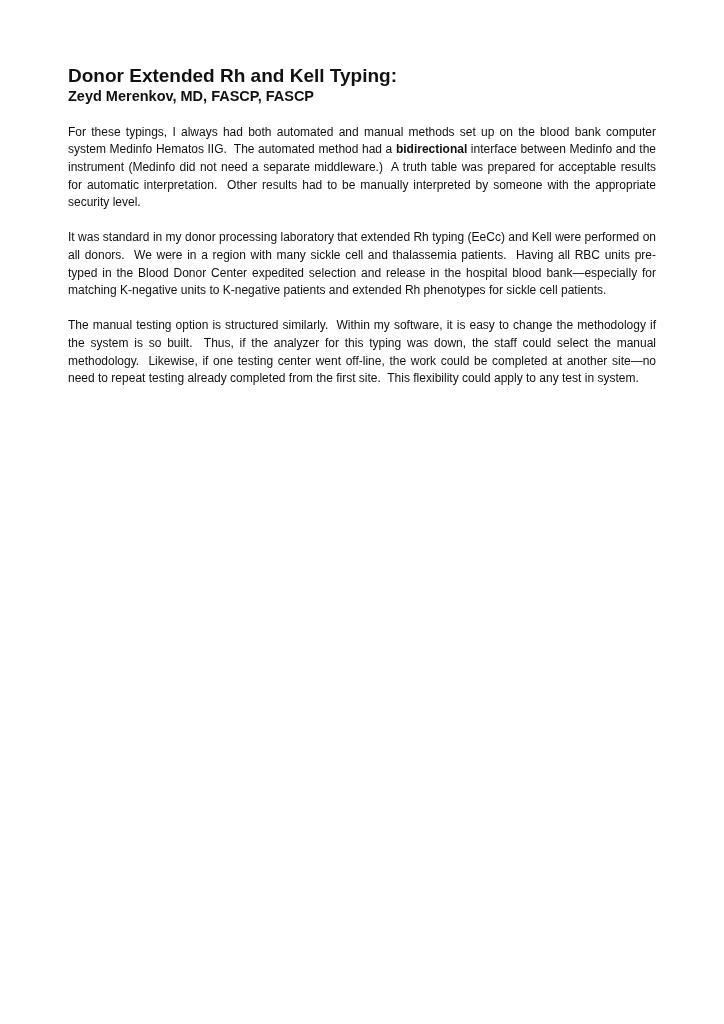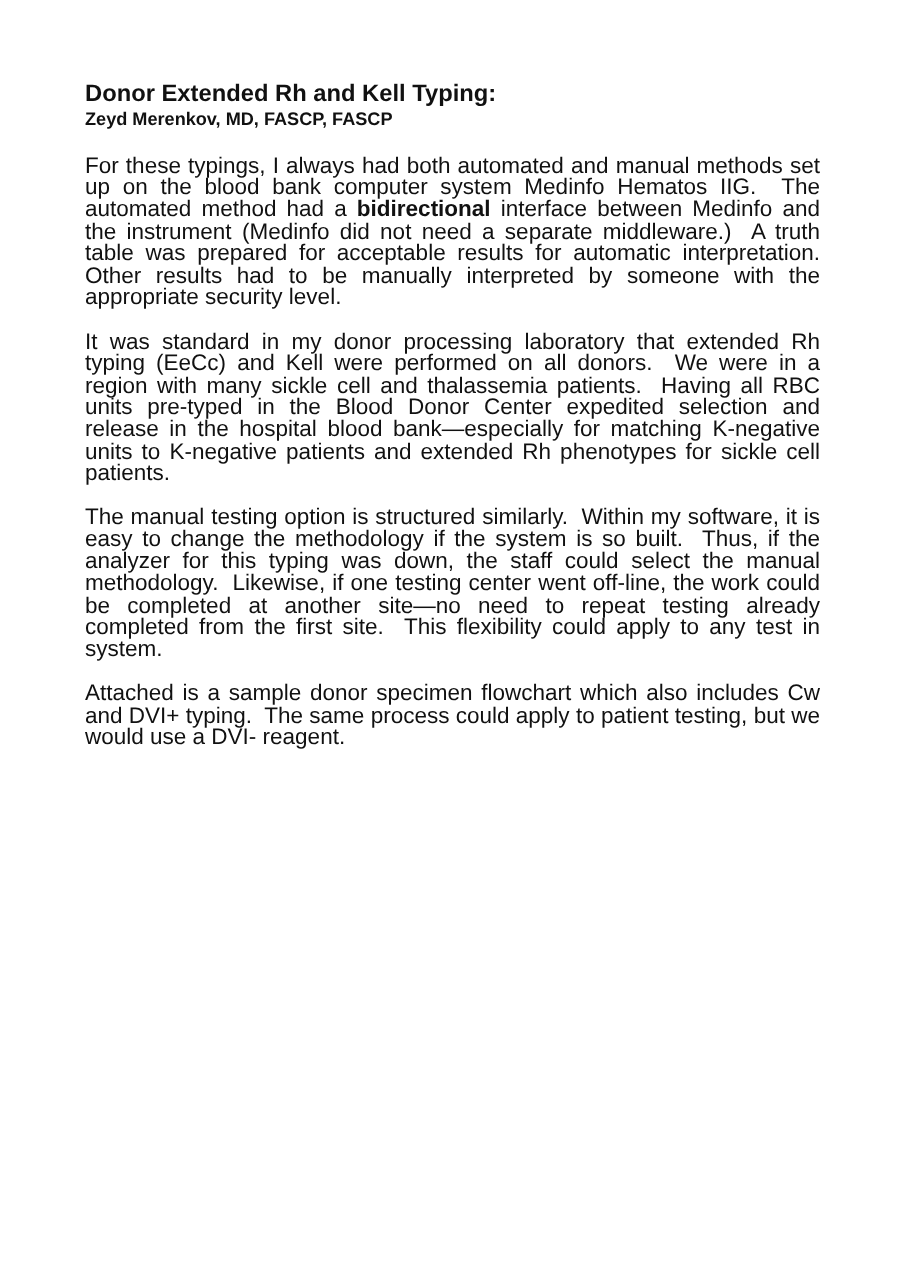--- a/index.html
+++ b/index.html
@@ -28,21 +28,21 @@
   .author-line {
     font-size: 14.5px;
     line-height: 17.8px;
     font-weight: bold;
   }
   .body-copy {
     margin-top: 18px;
   }
   .body-copy p {
     margin: 0 0 17.6px 0;
-    font-size: 18px;
+    font-size: 12px;
     line-height: 17.6px;
     text-align: justify;
     white-space: pre-wrap;
   }
   .body-copy p strong {
     font-weight: bold;
   }
 </style>
 </head>
 <body>
@@ -52,15 +52,14 @@
   <div class="author-line">Zeyd Merenkov, MD, FASCP, FASCP</div>
 
   <div class="body-copy">
     <p><span>For these typings, I always had both automated and manual methods set up on the blood bank computer system Medinfo Hematos IIG.  The automated method had a </span><strong>bidirectional</strong><span> interface between Medinfo and the instrument (Medinfo did not need a separate middleware.)  A truth table was prepared for acceptable results for automatic interpretation.  Other results had to be manually interpreted by someone with the appropriate security level.</span></p>
 
     <p>It was standard in my donor processing laboratory that extended Rh typing (EeCc) and Kell were performed on all donors.  We were in a region with many sickle cell and thalassemia patients.  Having all RBC units pre-typed in the Blood Donor Center expedited selection and release in the hospital blood bank—especially for matching K-negative units to K-negative patients and extended Rh phenotypes for sickle cell patients.</p>
 
     <p>The manual testing option is structured similarly.  Within my software, it is easy to change the methodology if the system is so built.  Thus, if the analyzer for this typing was down, the staff could select the manual methodology.  Likewise, if one testing center went off-line, the work could be completed at another site—no need to repeat testing already completed from the first site.  This flexibility could apply to any test in system.</p>
 
 
-    <p>Attached is a sample donor specimen flowchart which also includes Cw and DVI+ typing.  The same process could apply to patient testing, but we would use a DVI- reagent.</p>
   </div>
 </div>
 
 </body></html>

